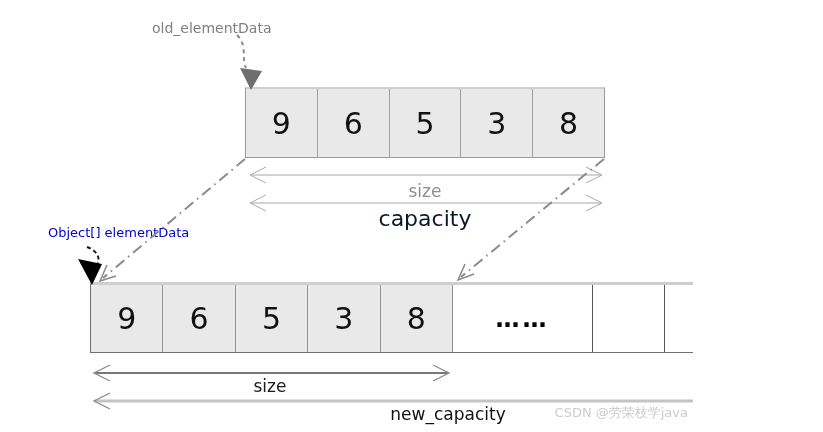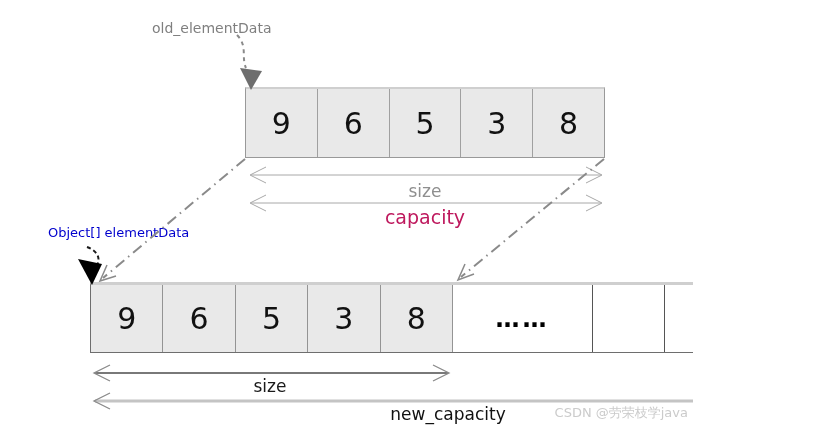--- a/index.html
+++ b/index.html
@@ -35,21 +35,21 @@
     font-size:24px; font-weight:bold; letter-spacing:3px; color:#000;
   }
   .b-empty { flex:1; background:#fff; border-right:1px solid #555; }
   .b-empty:last-child { border-right:none; }
 
   
   .lbl { position:absolute; z-index:3; white-space:nowrap; line-height:1.1; }
   .old-ptr   { left:152px; top:21px;  font-size:14px; color:#7f7f7f; }
   .blue-ptr  { left:8px;   top:226px; font-size:13px; color:#0000cd;margin-left:40px; }
   .size-top  { left:245px; top:182px; width:360px; text-align:center; font-size:17px; color:#8f8f8f; }
-  .cap-top   { left:245px; top:207px; width:360px; text-align:center; font-size:19px; color:#be185d; }
+  .cap-top   { left:245px; top:207px; width:360px; text-align:center; font-size:22px; color:#0f172a; }
   .size-bot  { left:92px;  top:377px; width:356px; text-align:center; font-size:17px; color:#1a1a1a; }
   .newcap    { left:92px;  top:405px; width:712px; text-align:center; font-size:17px; color:#111; }
   .watermark { right:5px;  top:406px; font-size:13px; color:#cbcbcb; text-align:right; }
 
   
   .overlay { position:absolute; left:0; top:0; z-index:5; pointer-events:none; }
 </style>
 </head>
 <body>
 

